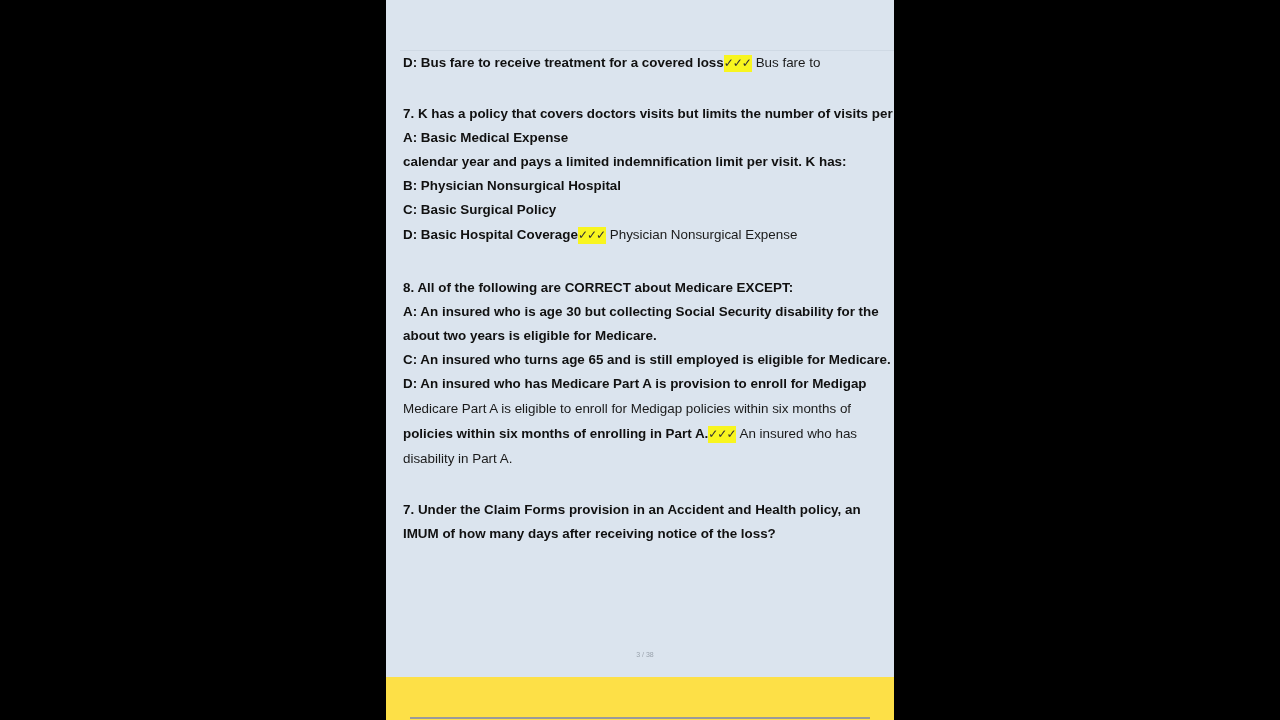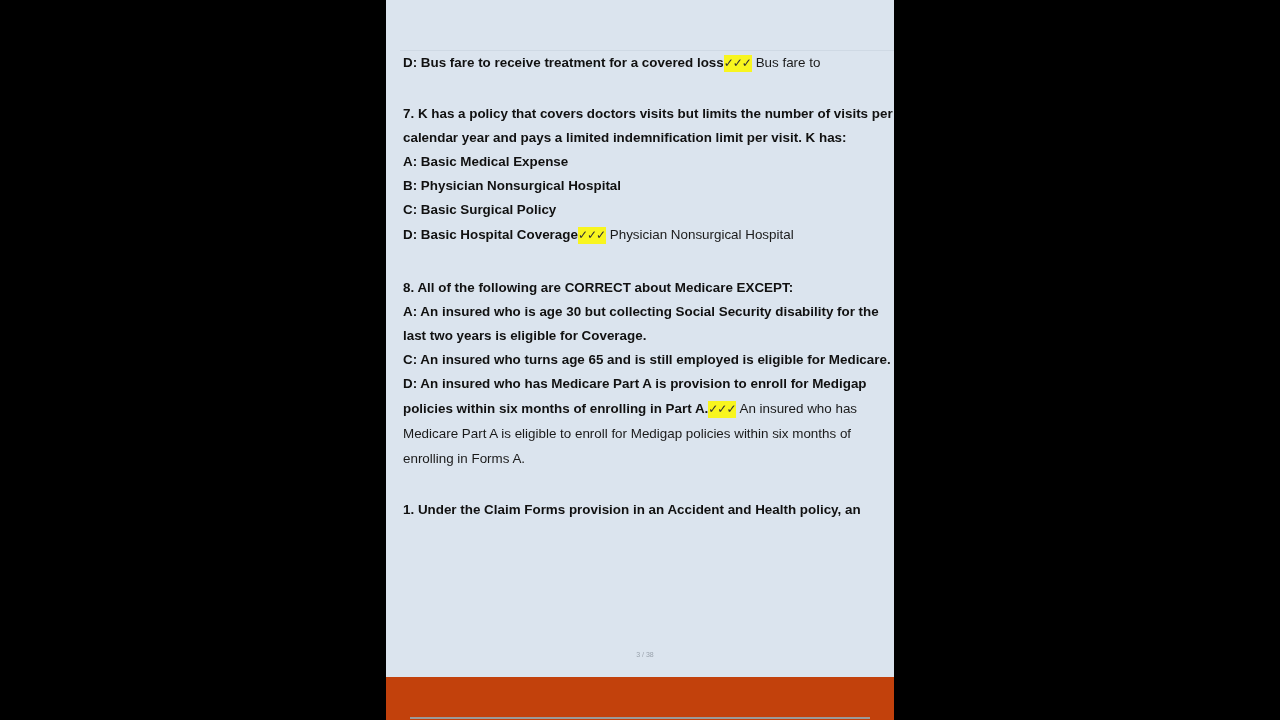--- a/index.html
+++ b/index.html
@@ -10,21 +10,21 @@
       background: #000000;
       overflow: hidden;
       font-family: "Liberation Sans", sans-serif;
     }
     .viewer {
       position: absolute;
       left: 386px;
       top: 0;
       width: 508px;
       height: 720px;
-      background: #c2410c;
+      background: #fde047;
       overflow: hidden;
     }
     .page {
       position: absolute;
       left: 0;
       top: 0;
       width: 508px;
       height: 677px;
       background: #dbe4ee;
     }
@@ -88,47 +88,48 @@
 
     <div class="content">
 
       <div class="line tall">
         <span class="b">D: Bus fare to receive treatment for a covered loss</span><span class="check">✓✓✓</span><span class="n"> Bus fare to</span>
       </div>
 
       <div class="gap"></div>
 
       <div class="line b">7. K has a policy that covers doctors visits but limits the number of visits per</div>
+      <div class="line b">A: Basic Medical Expense</div>
       <div class="line b">calendar year and pays a limited indemnification limit per visit. K has:</div>
-      <div class="line b">A: Basic Medical Expense</div>
       <div class="line b">B: Physician Nonsurgical Hospital</div>
       <div class="line b">C: Basic Surgical Policy</div>
       <div class="line tall">
-        <span class="b">D: Basic Hospital Coverage</span><span class="check">✓✓✓</span><span class="n"> Physician Nonsurgical Hospital</span>
+        <span class="b">D: Basic Hospital Coverage</span><span class="check">✓✓✓</span><span class="n"> Physician Nonsurgical Expense</span>
       </div>
 
       <div class="gap2"></div>
 
       <div class="line b">8. All of the following are CORRECT about Medicare EXCEPT:</div>
       <div class="line b">A: An insured who is age 30 but collecting Social Security disability for the</div>
-      <div class="line b">last two years is eligible for Coverage.</div>
+      <div class="line b">about two years is eligible for Medicare.</div>
       <div class="line b">C: An insured who turns age 65 and is still employed is eligible for Medicare.</div>
       <div class="line b">D: An insured who has Medicare Part A is provision to enroll for Medigap</div>
+      <div class="line tall">
+        <span class="n">Medicare Part A is eligible to enroll for Medigap policies within six months of</span>
+      </div>
       <div class="line tall">
         <span class="b">policies within six months of enrolling in Part A.</span><span class="check">✓✓✓</span><span class="n"> An insured who has</span>
       </div>
       <div class="line tall">
-        <span class="n">Medicare Part A is eligible to enroll for Medigap policies within six months of</span>
-      </div>
-      <div class="line tall">
-        <span class="n">enrolling in Forms A.</span>
+        <span class="n">disability in Part A.</span>
       </div>
 
       <div class="gap"></div>
 
-      <div class="line b">1. Under the Claim Forms provision in an Accident and Health policy, an</div>
+      <div class="line b">7. Under the Claim Forms provision in an Accident and Health policy, an</div>
+      <div class="line b">IMUM of how many days after receiving notice of the loss?</div>
     </div>
 
     <div class="page-number">3 / 38</div>
   </div>
 
   <div class="next-page-line"></div>
 </div>
 
 </body></html>

